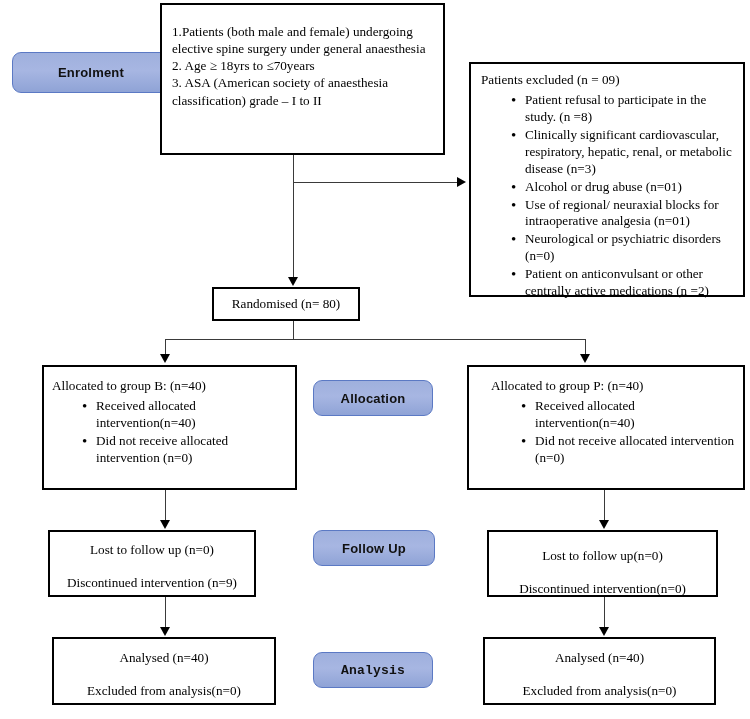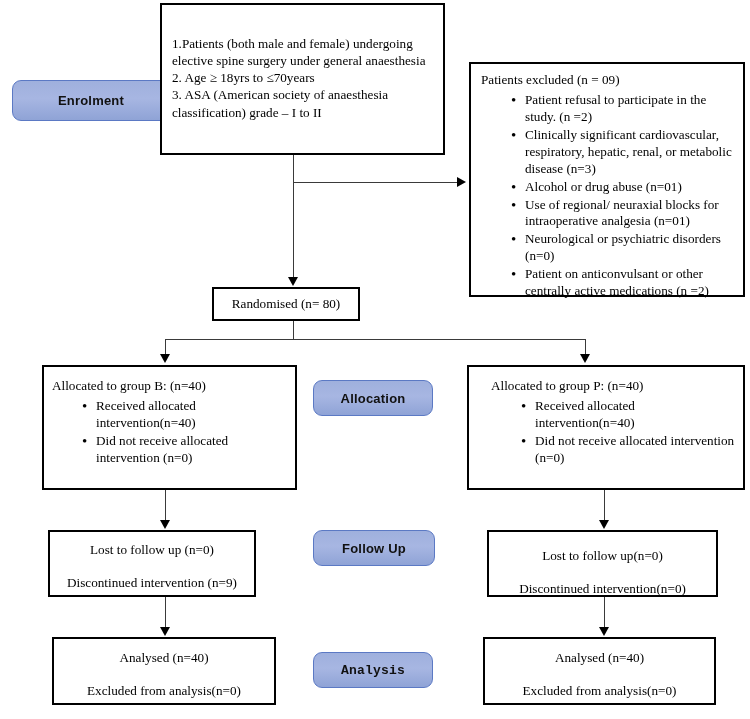--- a/index.html
+++ b/index.html
@@ -78,36 +78,36 @@
   .pad-b{padding:7px 8px 6px 10px;}
   .pad-c{padding:10px 8px 20px 8px;}
   .two-line p{margin:0;}
   .two-line p.sp{margin-top:16px;}
 </style>
 </head>
 <body>
 
 <div id="stage">
 
-  <div class="badge" style="left:12px;top:80px;width:158px;height:41px;">
+  <div class="badge" style="left:12px;top:52px;width:158px;height:41px;">
     <span>Enrolment</span>
   </div>
 
   <div class="box pad-a" style="left:160px;top:3px;width:285px;height:152px;">
-    <div style="margin-top:22px;">
+    <div style="margin-top:10px;">
       <div>1.Patients (both male and female) undergoing elective spine surgery under general anaesthesia</div>
       <div>2. Age ≥ 18yrs to ≤70years</div>
       <div>3. ASA (American society of anaesthesia classification) grade – I to II</div>
     </div>
   </div>
 
   <div class="box pad-b" style="left:469px;top:62px;width:276px;height:235px;">
     <div>Patients excluded (n = 09)</div>
     <ul class="bul">
-      <li>Patient refusal to participate in the study. (n =2)</li>
+      <li>Patient refusal to participate in the study. (n =8)</li>
       <li>Clinically significant cardiovascular, respiratory, hepatic, renal, or metabolic disease (n=3)</li>
       <li>Alcohol or drug abuse (n=01)</li>
       <li>Use of regional/ neuraxial blocks for intraoperative analgesia (n=01)</li>
       <li>Neurological or psychiatric disorders (n=0)</li>
       <li>Patient on anticonvulsant or other centrally active medications (n =2)</li>
     </ul>
   </div>
 
   <div class="vline" style="left:293px;top:155px;height:128px;"></div>
 

